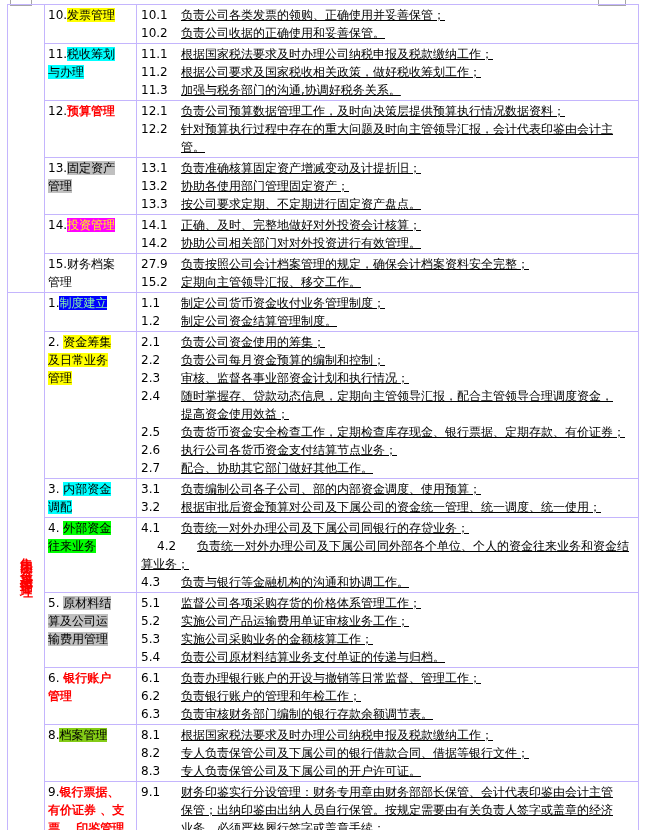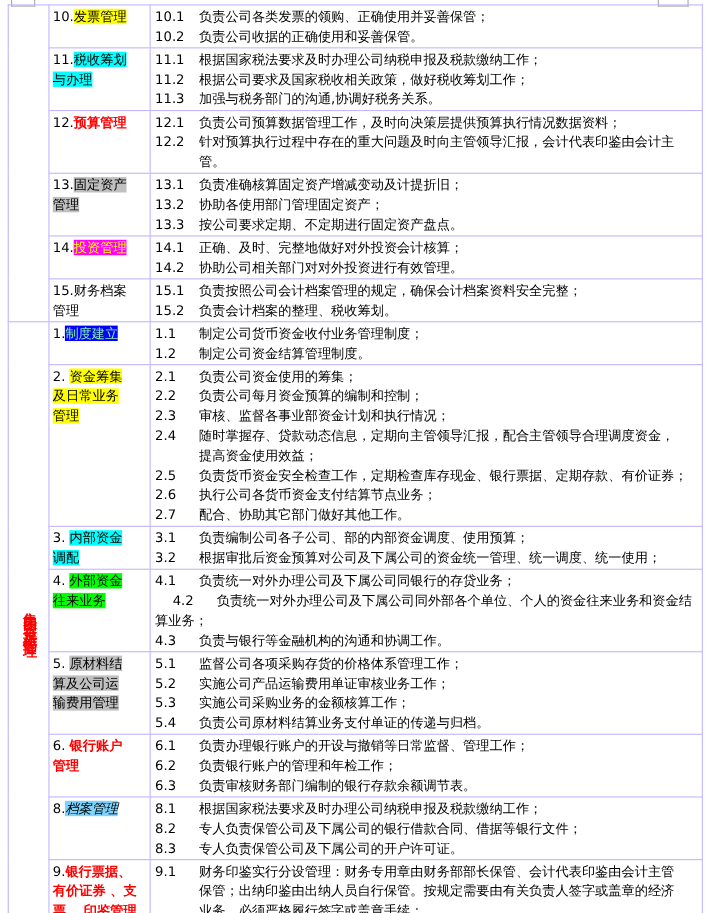--- a/index.html
+++ b/index.html
@@ -17,21 +17,21 @@
   td.side{text-align:center;vertical-align:middle;padding:0;}
   .vlabel{
     writing-mode:vertical-rl;text-orientation:upright;
     color:#ff0000;font-weight:bold;font-size:13px;
     letter-spacing:4px;display:inline-block;margin:0 auto;
   }
   td.topic .tlabel{white-space:pre-line;}
   td.details{padding-left:4px;}
   .ditem{padding-left:40px;}
   .ditem .inum{display:inline-block;width:40px;margin-left:-40px;}
-  .ditem .itext{white-space:pre-line;}
+  .ditem .itext{white-space:pre-line;text-decoration:underline;}
   .ditem.flush{padding-left:0;}
   .ditem.flush .inum{margin-left:16px;}
 </style>
 </head>
 <body>
 
 <div class="frag" id="frag-left"></div>
 <div class="frag" id="frag-right"></div>
 
 <table>
@@ -78,22 +78,22 @@
         <td class="topic"><span class="tnum">14.</span><span class="tlabel" style="background: rgb(255, 0, 255); color: rgb(255, 255, 0);">投资管理</span></td>
         <td class="details">
           <div class="ditem"><span class="inum">14.1</span><span class="itext">正确、及时、完整地做好对外投资会计核算；</span></div>
           <div class="ditem"><span class="inum">14.2</span><span class="itext">协助公司相关部门对对外投资进行有效管理。</span></div>
         </td>
       </tr>
       <tr>
         <td class="topic"><span class="tnum">15.</span><span class="tlabel" style="color: rgb(0, 0, 0);">财务档案
 管理</span></td>
         <td class="details">
-          <div class="ditem"><span class="inum">15.1</span><span class="itext">负责按照公司会计档案管理的规定，确保会计档案资料安全完整；</span></div>
-          <div class="ditem"><span class="inum">15.2</span><span class="itext">负责会计档案的整理、税收筹划。</span></div>
+          <div class="ditem"><span class="inum">27.9</span><span class="itext">负责按照公司会计档案管理的规定，确保会计档案资料安全完整；</span></div>
+          <div class="ditem"><span class="inum">15.2</span><span class="itext">定期向主管领导汇报、移交工作。</span></div>
         </td>
       </tr>
       <tr>
         <td class="side" rowspan="8"><div class="vlabel">集团资金运作管理</div></td>
         <td class="topic"><span class="tnum">1.</span><span class="tlabel" style="background: rgb(0, 0, 255); color: #86efac;">制度建立</span></td>
         <td class="details">
           <div class="ditem"><span class="inum">1.1</span><span class="itext">制定公司货币资金收付业务管理制度；</span></div>
           <div class="ditem"><span class="inum">1.2</span><span class="itext">制定公司资金结算管理制度。</span></div>
         </td>
       </tr>
@@ -144,21 +144,21 @@
       <tr>
         <td class="topic"><span class="tnum">6. </span><span class="tlabel" style="color: rgb(255, 0, 0); font-weight: bold;">银行账户
 管理</span></td>
         <td class="details">
           <div class="ditem"><span class="inum">6.1</span><span class="itext">负责办理银行账户的开设与撤销等日常监督、管理工作；</span></div>
           <div class="ditem"><span class="inum">6.2</span><span class="itext">负责银行账户的管理和年检工作；</span></div>
           <div class="ditem"><span class="inum">6.3</span><span class="itext">负责审核财务部门编制的银行存款余额调节表。</span></div>
         </td>
       </tr>
       <tr>
-        <td class="topic"><span class="tnum">8.</span><span class="tlabel" style="background: #7dd3fc; color: rgb(0, 0, 0); font-style: italic;">档案管理</span></td>
+        <td class="topic"><span class="tnum">8.</span><span class="tlabel" style="background: #84cc16; color: rgb(0, 0, 0);">档案管理</span></td>
         <td class="details">
           <div class="ditem"><span class="inum">8.1</span><span class="itext">根据国家税法要求及时办理公司纳税申报及税款缴纳工作；</span></div>
           <div class="ditem"><span class="inum">8.2</span><span class="itext">专人负责保管公司及下属公司的银行借款合同、借据等银行文件；</span></div>
           <div class="ditem"><span class="inum">8.3</span><span class="itext">专人负责保管公司及下属公司的开户许可证。</span></div>
         </td>
       </tr>
       <tr>
         <td class="topic"><span class="tnum">9.</span><span class="tlabel" style="color: rgb(255, 0, 0); font-weight: bold;">银行票据、
 有价证券 、支
 票 、印鉴管理</span></td>

